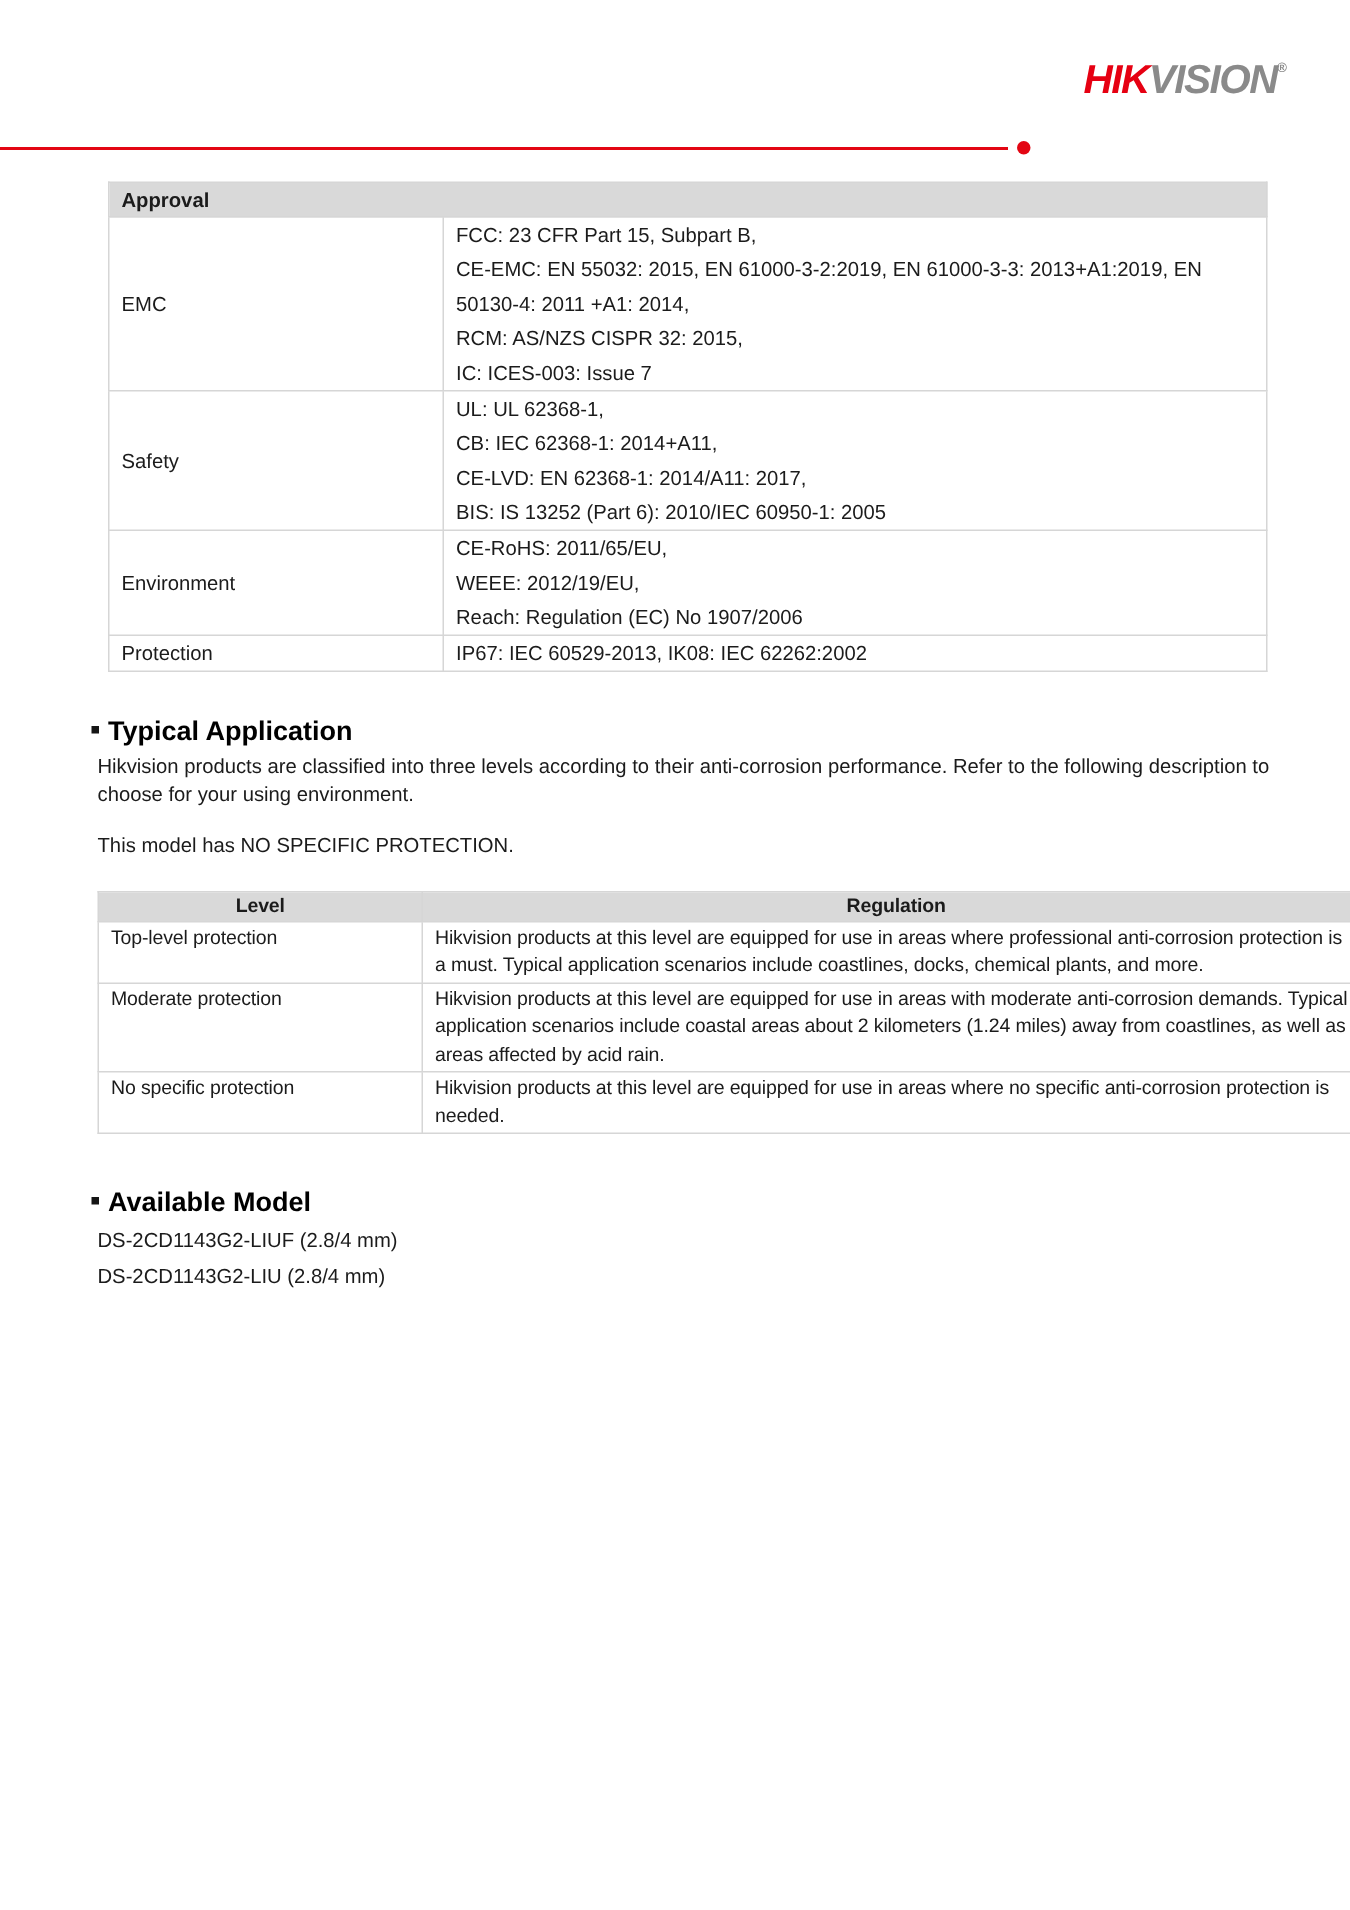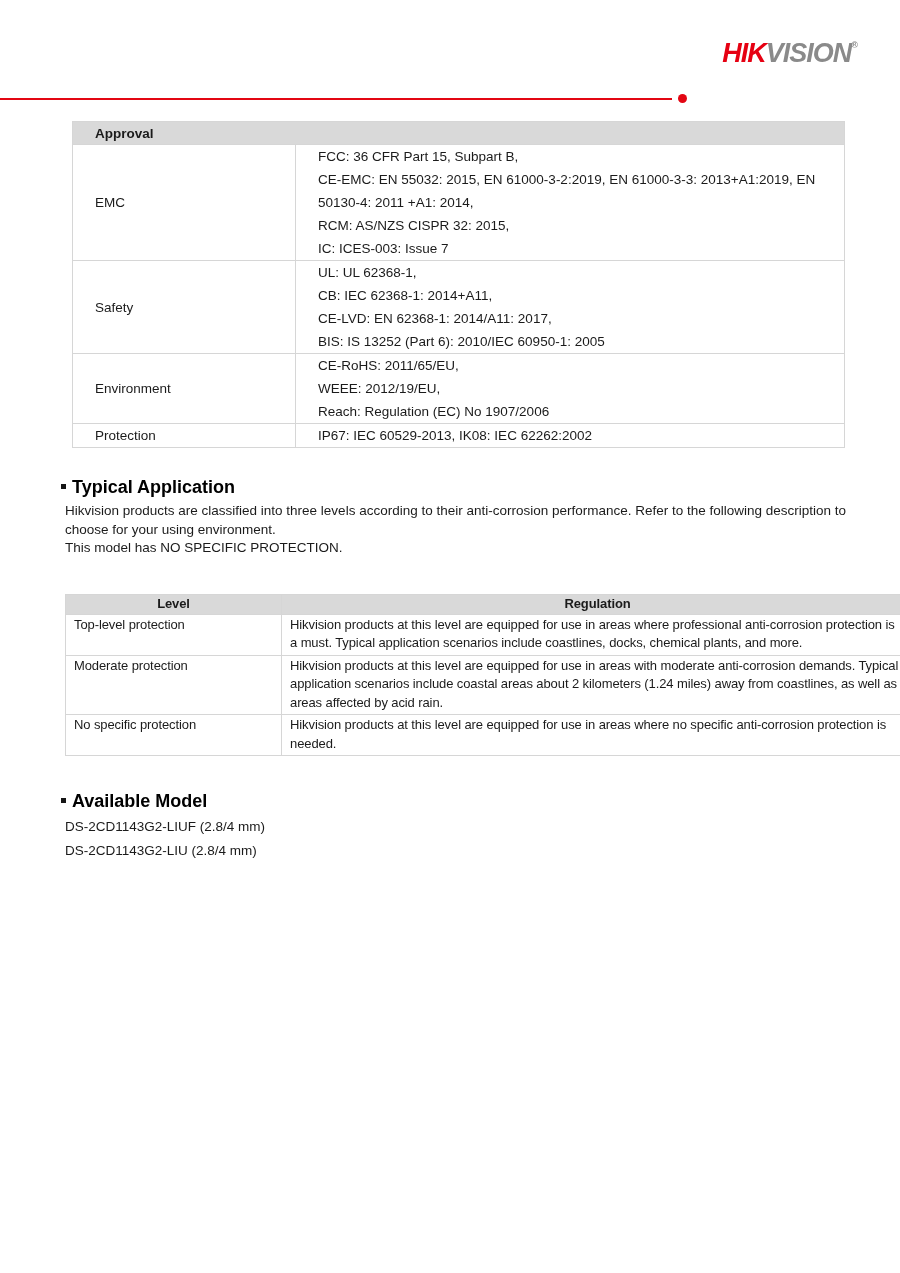--- a/index.html
+++ b/index.html
@@ -47,21 +47,21 @@
   
   table{border-collapse:collapse;}
   .t1{
     position:absolute;left:72px;top:121px;
     width:773px;table-layout:fixed;
     font-size:13.5px;
   }
   .t1 td{
     border:1px solid var(--table-border);
     vertical-align:middle;
-    padding:0 22px;
+    padding:0 8px;
   }
   .t1 .t1-title{
     background:var(--table-header-bg);
     font-weight:bold;height:23px;
   }
   .t1 col.c1{width:223px;}
   .t1 .lbl{vertical-align:middle;}
   .t1 .val div{line-height:23px;}
   .h-emc{height:115px;}
   .h-safety{height:93px;}
@@ -77,21 +77,21 @@
     margin:7px 6px 0 0;flex:0 0 auto;
   }
   .heading-1{left:61px;top:477px;}
   .heading-2{left:61px;top:791px;}
   
   .intro{
     position:absolute;left:65px;top:501px;width:785px;
     font-size:13.5px;line-height:19px;
   }
   .note{
-    position:absolute;left:65px;top:540px;
+    position:absolute;left:65px;top:556px;
     font-size:13.5px;
   }
   
   .t2{
     position:absolute;left:65px;top:594px;
     width:849px;table-layout:fixed;
     font-size:13px;letter-spacing:-0.1px;
   }
   .t2 td{
     border:1px solid var(--table-border);
@@ -126,21 +126,21 @@
         <col class="c1">
         <col>
       </colgroup>
     <tbody>
         <tr>
       <td colspan="2" class="t1-title">Approval</td>
     </tr>
     <tr class="h-emc">
       <td class="lbl">EMC</td>
       <td class="val">
-        <div>FCC: 36 CFR Part 15, Subpart B,</div>
+        <div>FCC: 23 CFR Part 15, Subpart B,</div>
         <div>CE-EMC: EN 55032: 2015, EN 61000-3-2:2019, EN 61000-3-3: 2013+A1:2019, EN 50130-4: 2011 +A1: 2014,</div>
         <div>RCM: AS/NZS CISPR 32: 2015,</div>
         <div>IC: ICES-003: Issue 7</div>
       </td>
     </tr>
     <tr class="h-safety">
       <td class="lbl">Safety</td>
       <td class="val">
         <div>UL: UL 62368-1,</div>
         <div>CB: IEC 62368-1: 2014+A11,</div>

